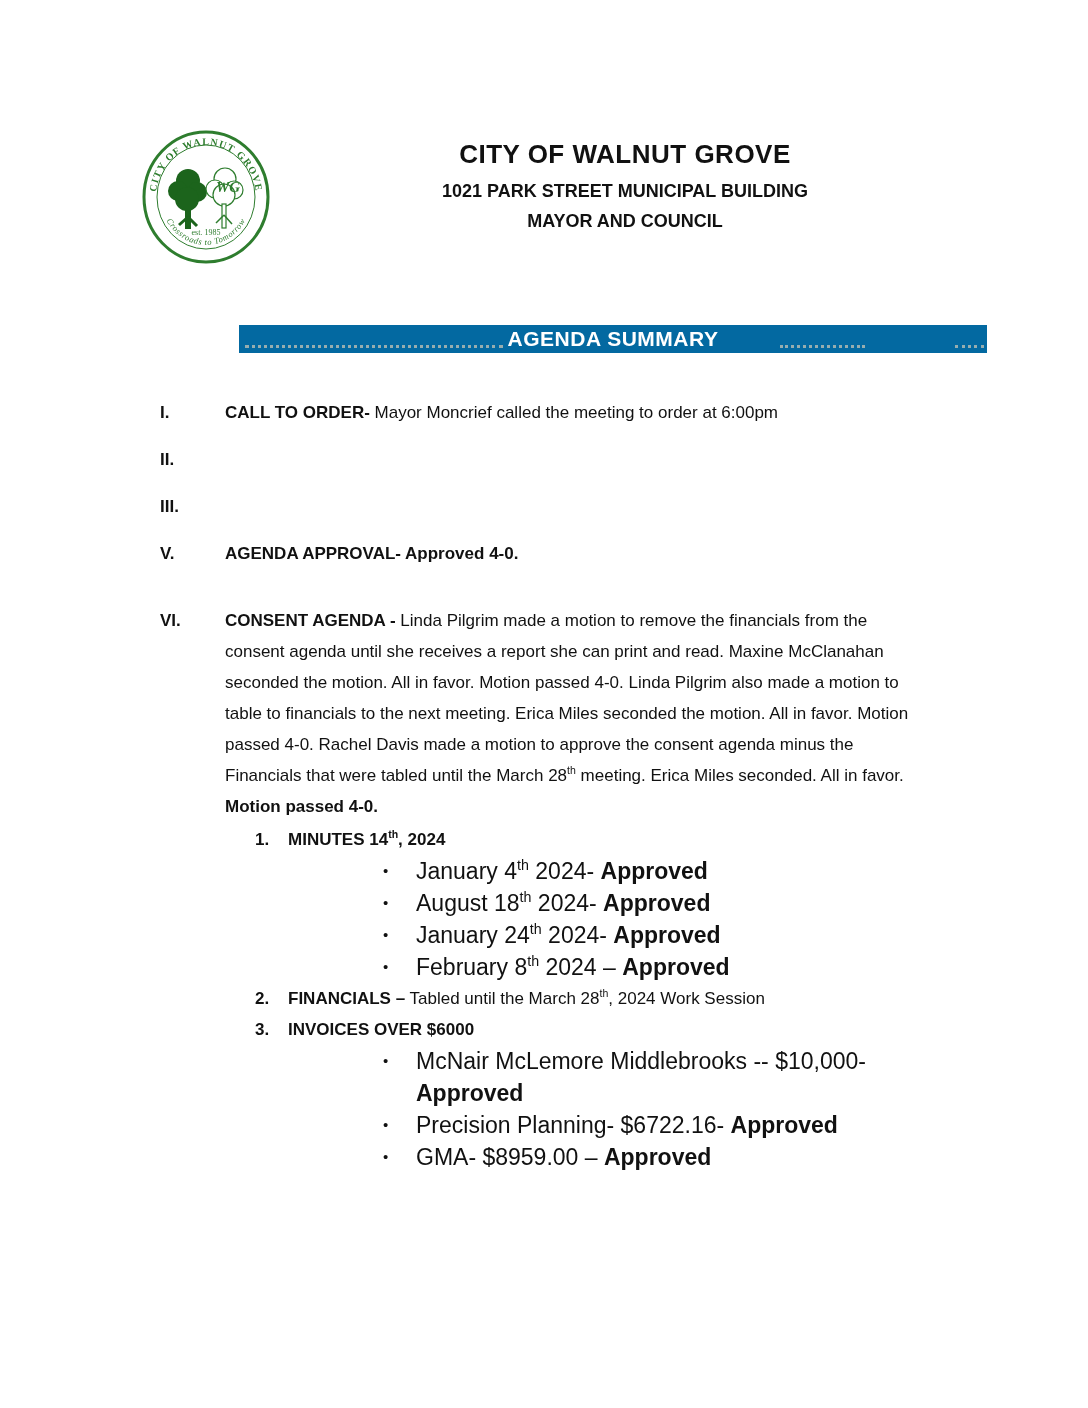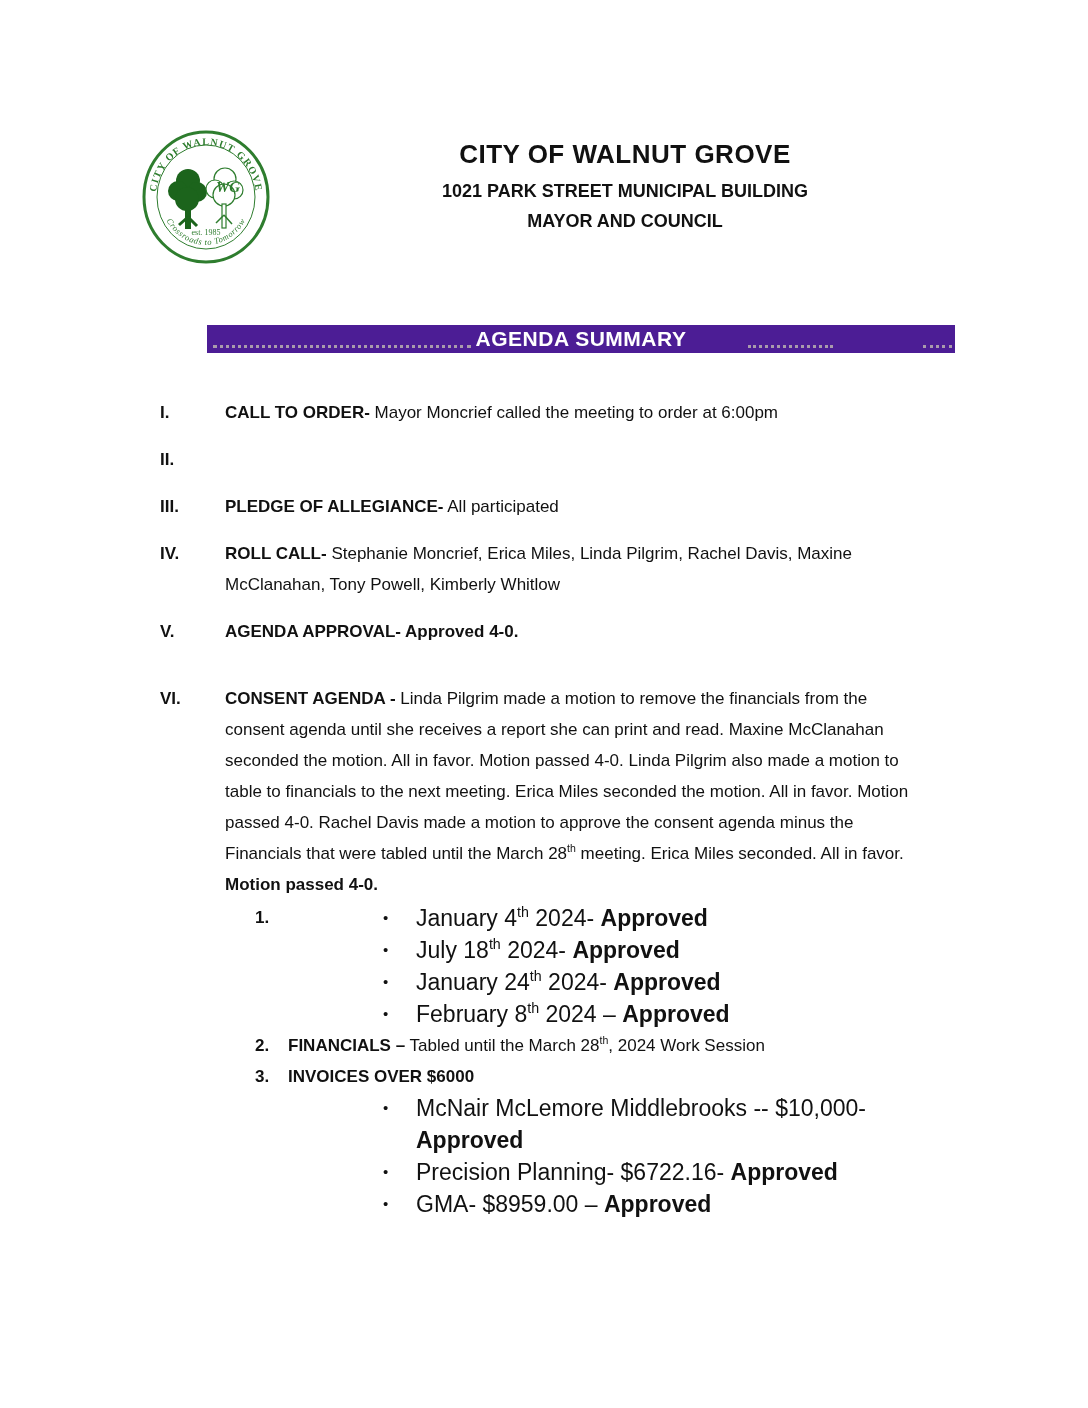--- a/index.html
+++ b/index.html
@@ -90,70 +90,62 @@
       <textPath href="#arcBot" startOffset="50%" text-anchor="middle">Crossroads to Tomorrow</textPath>
     </text>
   </svg>
 
   <div class="header-text">
     <h1 class="doc-title">CITY OF WALNUT GROVE</h1>
     <p class="header-line">1021 PARK STREET MUNICIPAL BUILDING</p>
     <p class="header-line">MAYOR AND COUNCIL</p>
   </div>
 
-  <div class="banner" style="background: #4c1d95;">
+  <div class="banner" style="background: #0369a1; margin-left: 32px;">
     <span class="dots dots-left"></span>
     <span class="banner-title" style="color: rgb(255, 255, 255);">AGENDA SUMMARY</span>
     <span class="dots dots-mid"></span>
     <span class="dots dots-right"></span>
   </div>
 
   <div class="agenda" id="agenda-root">
       <div class="agenda-item">
         <span class="numeral">I.</span>
         <div class="item-body">
           <p class="item-text"><span class="b">CALL TO ORDER-</span><span> Mayor Moncrief called the meeting to order at 6:00pm</span></p>
         </div>
       </div>
       <div class="agenda-item">
         <span class="numeral">II.</span>
       </div>
       <div class="agenda-item">
         <span class="numeral">III.</span>
-        <div class="item-body">
-          <p class="item-text"><span class="b">PLEDGE OF ALLEGIANCE-</span><span> All participated</span></p>
-        </div>
-      </div>
-      <div class="agenda-item">
-        <span class="numeral">IV.</span>
-        <div class="item-body">
-          <p class="item-text"><span class="b">ROLL CALL-</span><span> Stephanie Moncrief, Erica Miles, Linda Pilgrim, Rachel Davis, Maxine McClanahan, Tony Powell, Kimberly Whitlow</span></p>
-        </div>
       </div>
       <div class="agenda-item sp-v">
         <span class="numeral">V.</span>
         <div class="item-body">
           <p class="item-text"><span class="b">AGENDA APPROVAL- Approved 4-0.</span></p>
         </div>
       </div>
       <div class="agenda-item sp-vi">
         <span class="numeral">VI.</span>
         <div class="item-body">
           <p class="item-text"><span class="b">CONSENT AGENDA -</span><span> Linda Pilgrim made a motion to remove the financials from the consent agenda until she receives a report she can print and read. Maxine McClanahan seconded the motion. All in favor. Motion passed 4-0. Linda Pilgrim also made a motion to table to financials to the next meeting. Erica Miles seconded the motion. All in favor. Motion passed 4-0. Rachel Davis made a motion to approve the consent agenda minus the Financials that were tabled until the March 28</span><sup>th</sup><span> meeting. Erica Miles seconded. All in favor. </span><span class="b">Motion passed 4-0.</span></p>
           <div class="sublist">
             <div class="sub-item">
               <span class="sub-num">1.</span>
               <div class="sub-body">
+                <p class="sub-text rich"><span class="b">MINUTES 14</span><sup class="b">th</sup><span class="b">, 2024</span></p>
                 <div class="bullet-row">
                   <span class="bullet-dot">•</span>
                   <p class="bullet-text"><span>January 4</span><sup>th</sup><span> 2024- </span><span class="b">Approved</span></p>
                 </div>
                 <div class="bullet-row">
                   <span class="bullet-dot">•</span>
-                  <p class="bullet-text"><span>July 18</span><sup>th</sup><span> 2024- </span><span class="b">Approved</span></p>
+                  <p class="bullet-text"><span>August 18</span><sup>th</sup><span> 2024- </span><span class="b">Approved</span></p>
                 </div>
                 <div class="bullet-row">
                   <span class="bullet-dot">•</span>
                   <p class="bullet-text"><span>January 24</span><sup>th</sup><span> 2024- </span><span class="b">Approved</span></p>
                 </div>
                 <div class="bullet-row">
                   <span class="bullet-dot">•</span>
                   <p class="bullet-text"><span>February 8</span><sup>th</sup><span> 2024 – </span><span class="b">Approved</span></p>
                 </div>
               </div>

